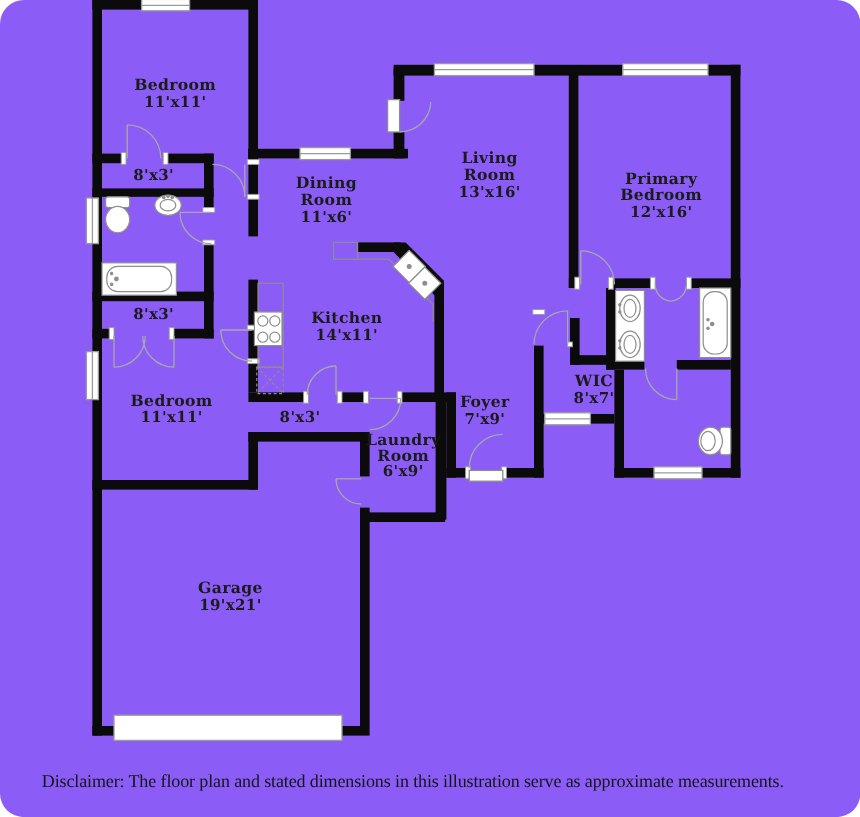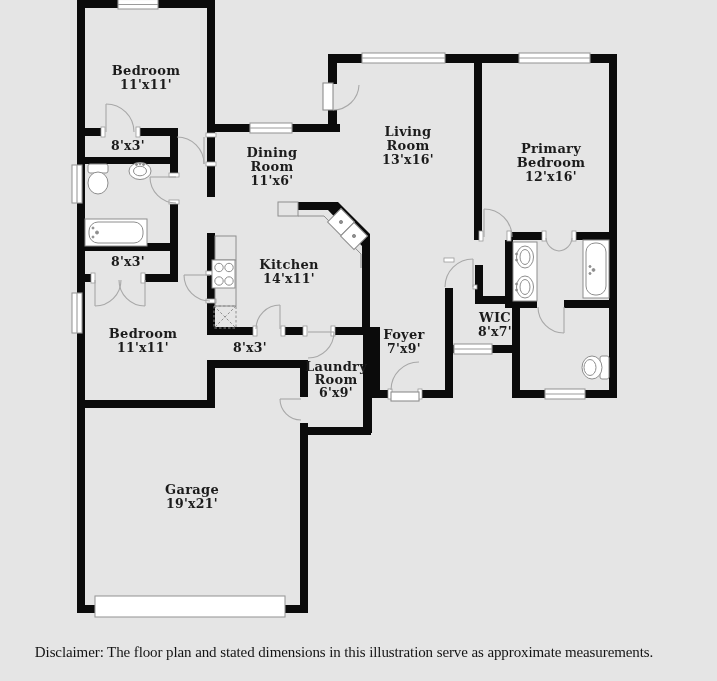--- a/index.html
+++ b/index.html
@@ -1,17 +1,17 @@
 <!DOCTYPE html>
 <html><head>
 <meta charset="utf-8">
 <style>
   html,body{margin:0;padding:0;background:#ffffff;}
-  #page{position:relative;width:717px;height:681px;background:#e5e5e5;overflow:hidden;
-        font-family:"DejaVu Serif","Liberation Serif",serif;}
+  #page{position:relative;width:717px;height:681px;background:#8b5cf6;overflow:hidden;
+        font-family:"DejaVu Serif","Liberation Serif",serif;border-radius:20px;}
   #plan-svg{position:absolute;left:0;top:0;}
   .room-name{font-family:"DejaVu Serif","Liberation Serif",serif;font-weight:bold;
              font-size:13px;letter-spacing:.3px;}
   .room-dims{font-family:"DejaVu Serif","Liberation Serif",serif;font-weight:bold;
              font-size:12.5px;letter-spacing:.3px;}
   #disclaimer{position:absolute;left:0;top:643px;width:688px;text-align:center;
               font-family:"Liberation Serif",serif;font-size:15px;line-height:18px;
               color:#141414;letter-spacing:-0.1px;}
 </style>
 </head>

